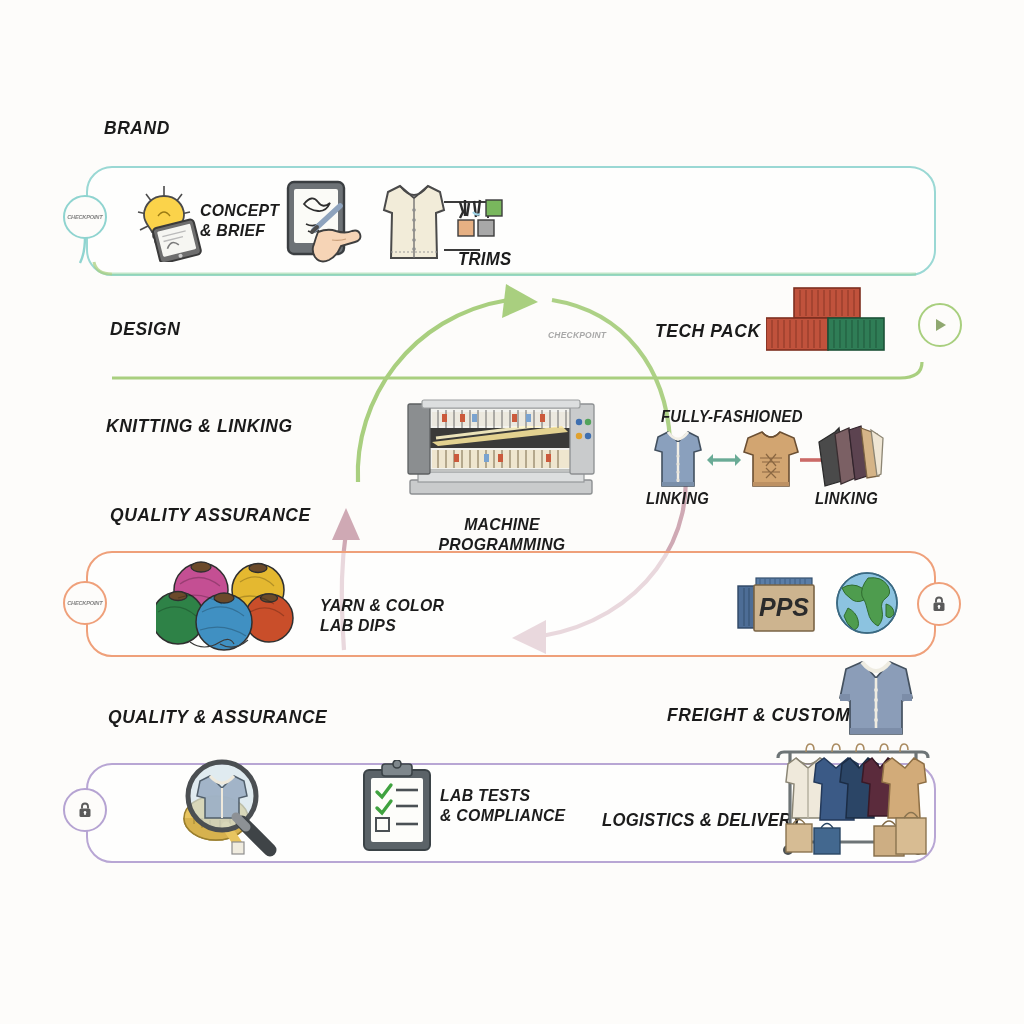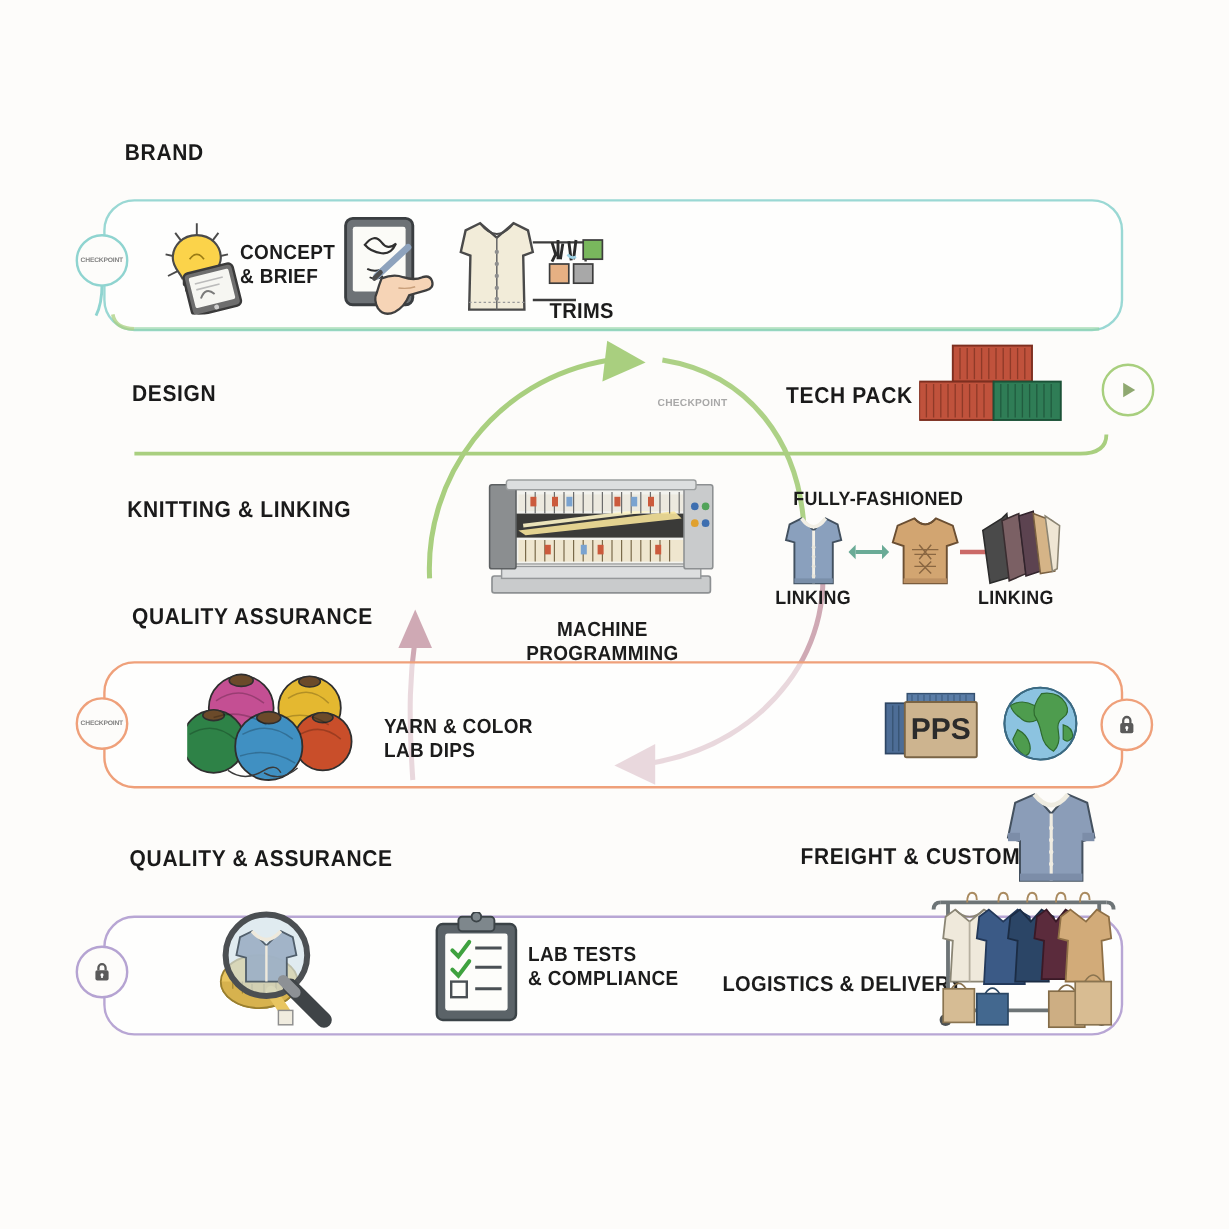--- a/index.html
+++ b/index.html
@@ -2,21 +2,21 @@
 <html><head>
 <meta charset="utf-8">
 <style>
   * { box-sizing: border-box; margin: 0; padding: 0; }
   html, body {
     width: 1024px; height: 1024px;
     background: #fdfdfb;
     font-family: "Liberation Sans", sans-serif;
     overflow: hidden;
   }
-  #stage { position: relative; width: 1024px; height: 1024px; background: #fdfcfa; }
+  #stage { position: relative; width: 1024px; height: 1024px; background: #fdfcfa; font-style: italic; }
 
   
   .heading {
     position: absolute;
     font-family: "Liberation Sans", sans-serif;
     font-weight: 700;
     font-size: 19px;
     letter-spacing: 0.6px;
     color: #1a1a1a;
     white-space: nowrap;

